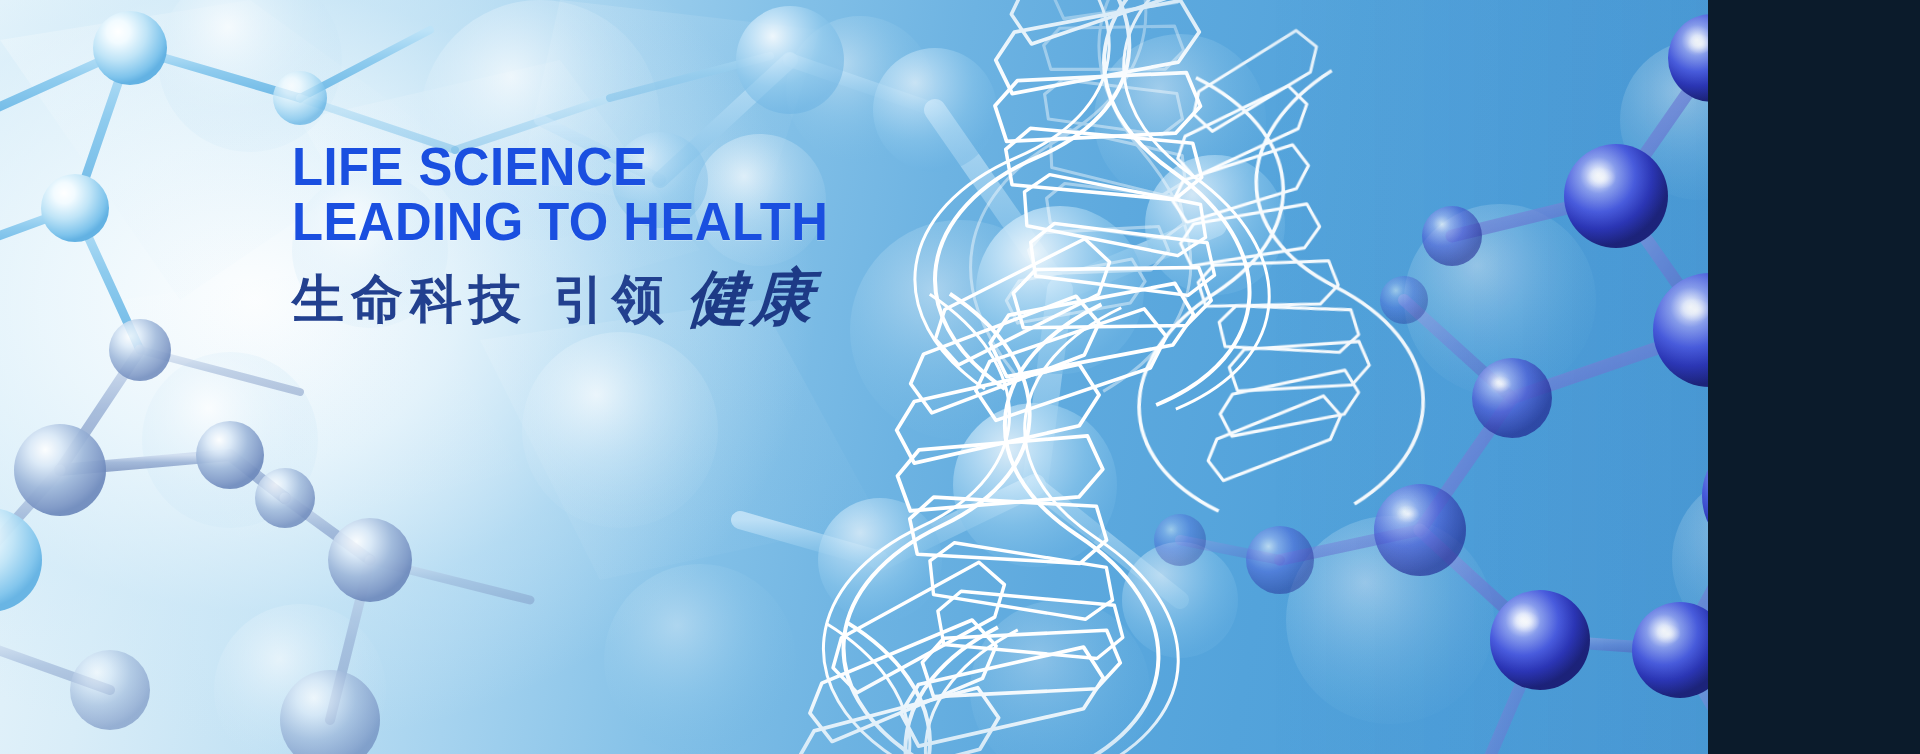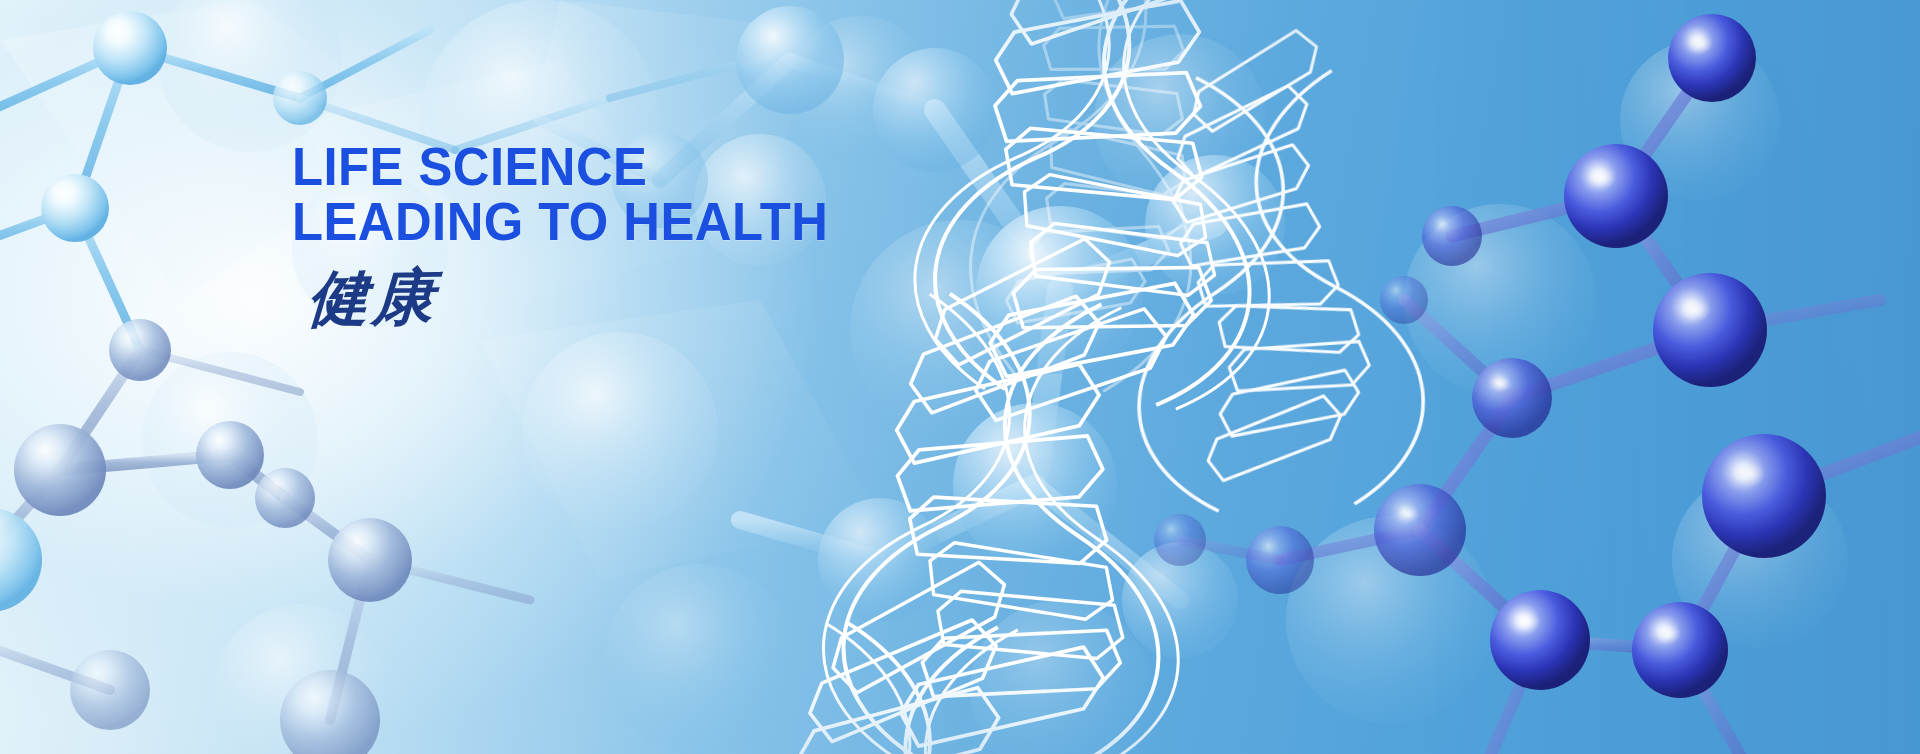--- a/index.html
+++ b/index.html
@@ -1,21 +1,21 @@
 <!DOCTYPE html>
 <html><head>
 <meta charset="utf-8">
 <title>Life Science Banner</title>
 <style>
   html,body{margin:0;padding:0;background:#0b1b2b;}
   *{box-sizing:border-box;}
 
   .banner{
     position:relative;
-    width:1920px;
+    width:1708px;
     height:754px;
     overflow:hidden;
     font-family:"Liberation Sans","DejaVu Sans",sans-serif;
     background:
       radial-gradient(ellipse 780px 620px at 255px 300px,
          rgba(255,255,255,0.95) 0%,
          rgba(238,248,253,0.80) 26%,
          rgba(206,233,248,0.42) 50%,
          rgba(255,255,255,0) 72%),
       linear-gradient(100deg,
@@ -432,18 +432,19 @@
       </g>
     </svg>
   </div>
 
   <div class="copy">
     <div class="headline">
       <span>LIFE SCIENCE</span>
       <span class="l2">LEADING TO HEALTH</span>
     </div>
     <div class="cn-row">
+      <span class="cn-main">生命科技 引领</span>
       <span class="cn-brush">健康</span>
     </div>
   </div>
 
   <div class="edge-shade"></div>
 </div>
 
 </body></html>

